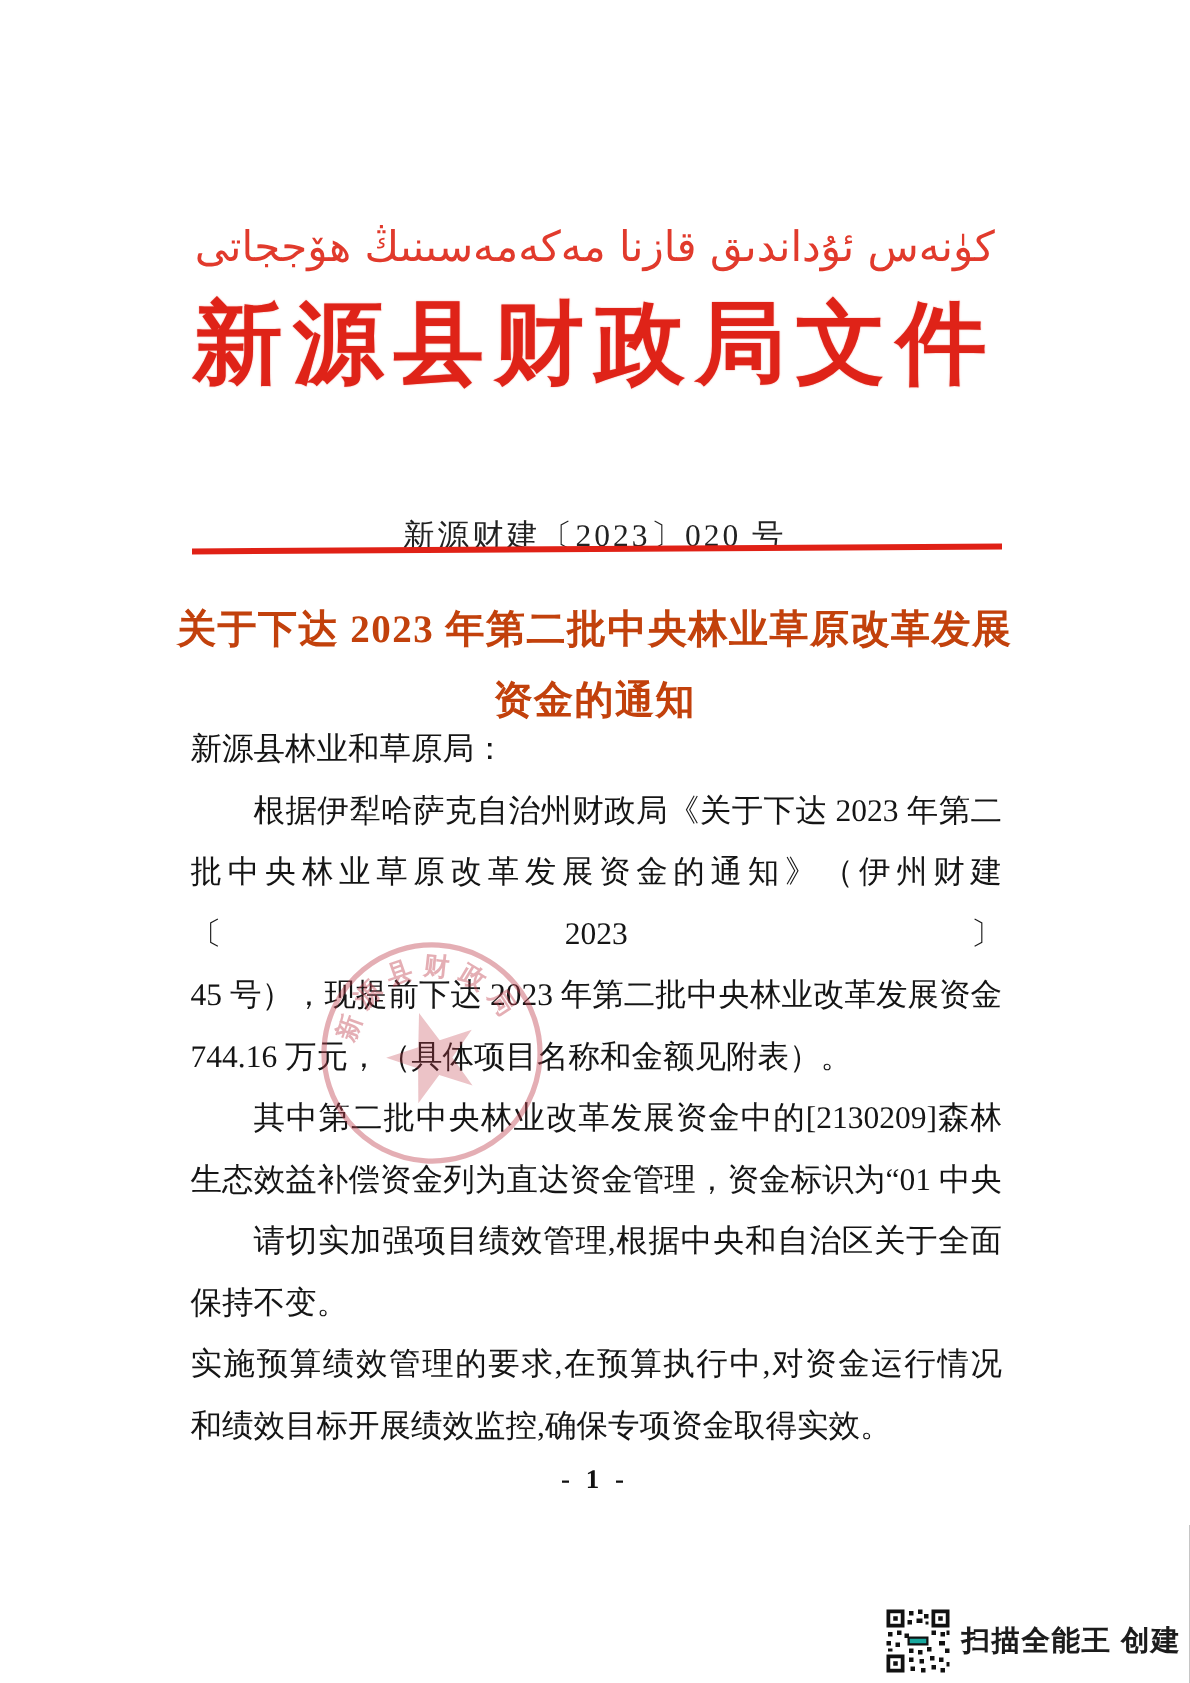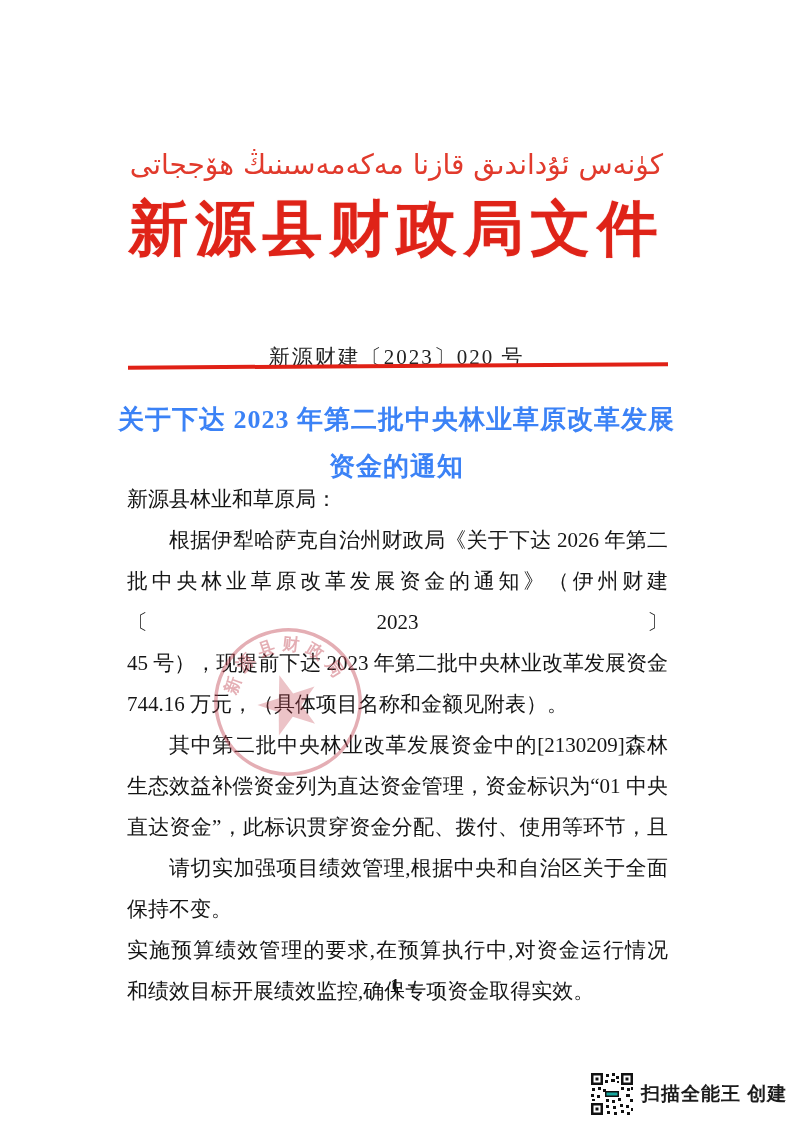--- a/index.html
+++ b/index.html
@@ -58,21 +58,21 @@
 
   
   .doc-title {
     position: absolute;
     top: 396px; left: 0; width: 100%;
     text-align: center;
     font-size: 26px;
     font-weight: bold;
     line-height: 47px;
     letter-spacing: 1px;
-    color: #3b82f6;
+    color: #c2410c;
   }
 
   
   .body-text {
     position: absolute;
     top: 479px; left: 127px;
     width: 541px;
     font-size: 21px;
     line-height: 41px;
     color: #151515;
@@ -132,28 +132,27 @@
   <div class="red-line"></div>
 
   <div class="doc-title">
     <div>关于下达 2023 年第二批中央林业草原改革发展</div>
     <div>资金的通知</div>
   </div>
 
   <div class="body-text">
     <div class="line">新源县林业和草原局：</div>
 
-    <div class="line fill indent">根据伊犁哈萨克自治州财政局《关于下达 2026 年第二</div>
+    <div class="line fill indent">根据伊犁哈萨克自治州财政局《关于下达 2023 年第二</div>
     <div class="line fill">批中央林业草原改革发展资金的通知》（伊州财建〔2023〕</div>
     <div class="line fill">45 号），现提前下达 2023 年第二批中央林业改革发展资金</div>
     <div class="line">744.16 万元，（具体项目名称和金额见附表）。</div>
 
     <div class="line fill indent">其中第二批中央林业改革发展资金中的[2130209]森林</div>
     <div class="line fill">生态效益补偿资金列为直达资金管理，资金标识为“01 中央</div>
-    <div class="line fill">直达资金”，此标识贯穿资金分配、拨付、使用等环节，且</div>
     <div class="line fill indent">请切实加强项目绩效管理,根据中央和自治区关于全面</div>
 
     <div class="line">保持不变。</div>
     <div class="line fill">实施预算绩效管理的要求,在预算执行中,对资金运行情况</div>
     <div class="line">和绩效目标开展绩效监控,确保专项资金取得实效。</div>
   </div>
 
   <svg class="seal" viewBox="0 0 160 160">
     <circle cx="80" cy="80" r="72" fill="none" stroke="#c0404e" stroke-width="3.5"></circle>
     <path id="sealArc" d="M 28,80 A 52,52 0 1 1 132,80" fill="none"></path>

